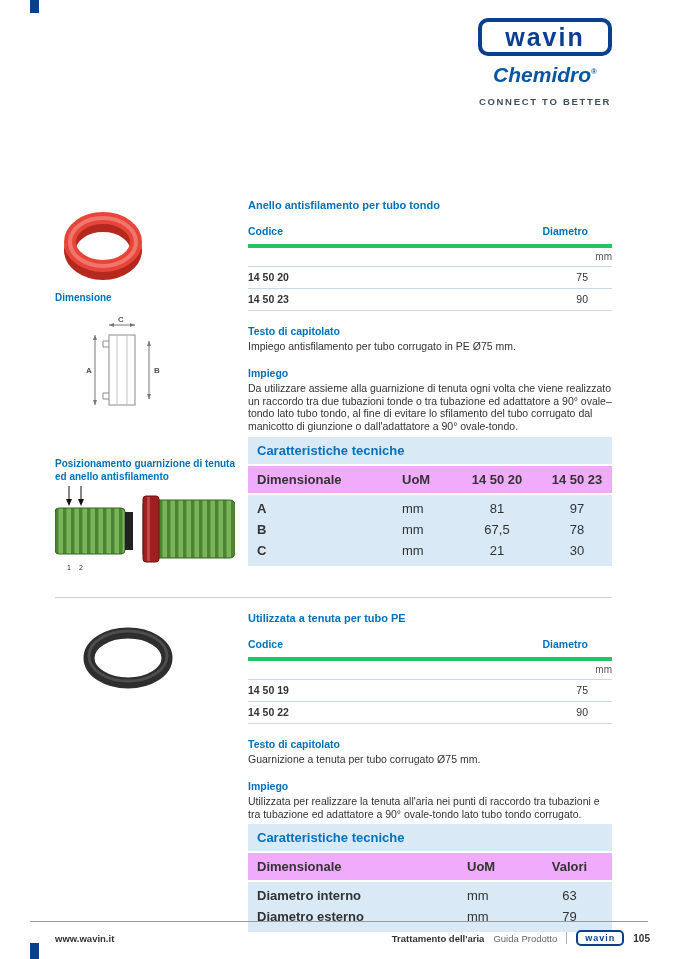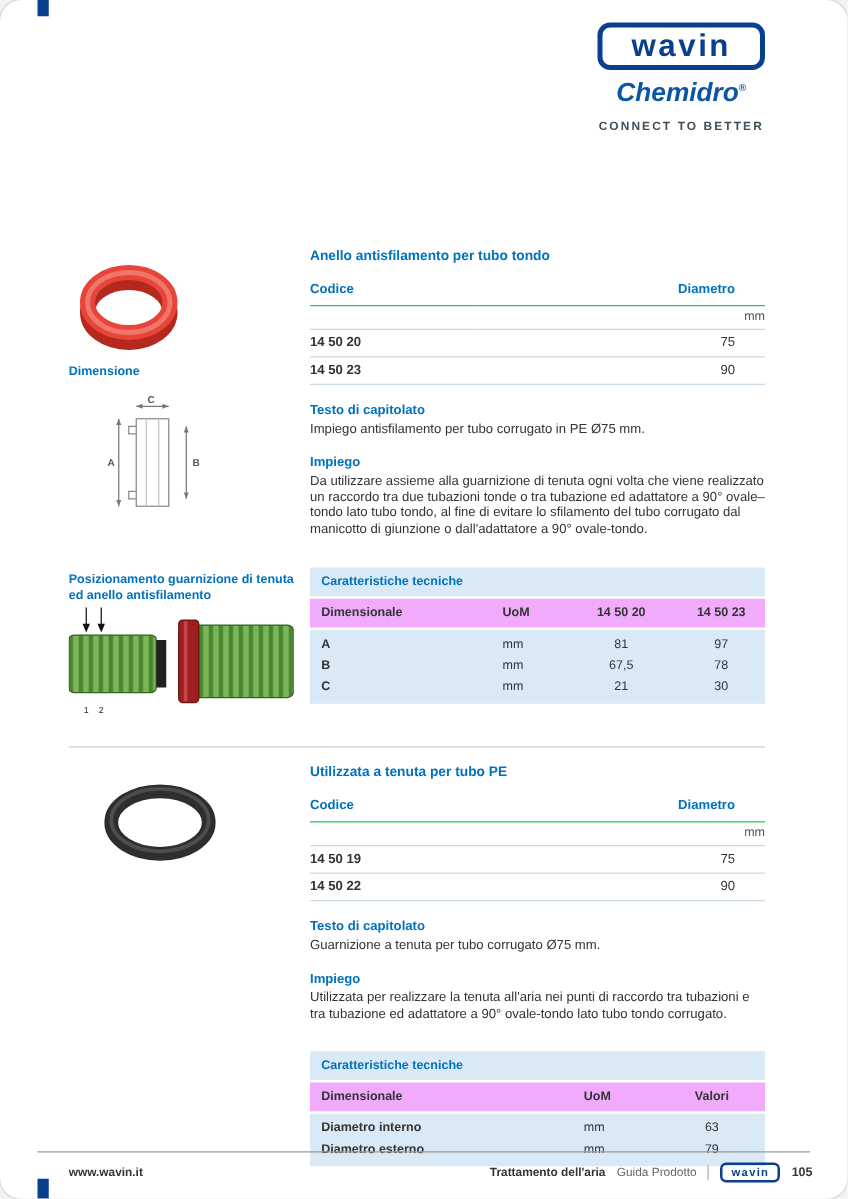--- a/index.html
+++ b/index.html
@@ -1,18 +1,18 @@
 <!DOCTYPE html>
 <html><head>
 <meta charset="utf-8">
 <style>
   * { box-sizing: border-box; margin: 0; padding: 0; }
   body { background:#f2f2f2; font-family:"Liberation Sans", sans-serif; }
   .page { position:relative; width:678px; height:959px; background:#fff; margin:0 auto;
-          outline:1px solid #d8d8d8; overflow:hidden; color:#333;border-radius:17px; }
+          outline:1px solid #d8d8d8; overflow:hidden; color:#333; }
 
   
   .corner-mark { position:absolute; left:30px; width:9px; background:#0a3f8f; }
   .corner-mark.top { top:0; height:13px; }
   .corner-mark.bottom { bottom:0; height:16px; }
 
   
   .brand { position:absolute; top:18px; right:66px; display:flex; flex-direction:column; align-items:center; }
   .wavin-logo { width:134px; height:38px; border:4px solid #0a3f8f; border-radius:10px;
                 display:flex; align-items:center; justify-content:center;
@@ -29,28 +29,28 @@
   .col-right { position:absolute; left:248px; width:364px; }
   #sec1 { top:199px; }
   #sec2 { top:612px; }
   h2.section-title { font-size:11px; font-weight:bold; color:#0072bc; margin:0 0 9px; }
   h3.sub { font-size:10.5px; font-weight:bold; color:#0072bc; margin:14px 0 3px; }
   p.body { font-size:10.5px; line-height:1.22; color:#333; }
 
   
   table.codes { width:100%; border-collapse:collapse; font-size:10.5px; color:#333; }
   .codes th { color:#0072bc; text-align:left; font-weight:bold; padding:5px 0 7px;
-              border-bottom:1px solid #22c55e; font-size:10.5px; }
+              border-bottom:4px solid #22c55e; font-size:10.5px; }
   .codes td { padding:4px 0 5px; border-bottom:1px solid #c9d9e6; }
   .codes .num { text-align:right; padding-right:24px; }
   .codes td.code { font-weight:bold; }
   .codes tr.unit-row td { color:#555; font-size:10px; padding:3px 0 4px; }
 
   
-  .tech { width:100%; font-size:10px; color:#333; margin-top:24px; }
+  .tech { width:100%; font-size:13px; color:#333; margin-top:4px; }
   .tech .bar { background:#d9e9f5; color:#0072bc; font-weight:bold; padding:6px 9px; margin-bottom:2px; }
   .tech .row { display:grid; padding:3px 0 3px 9px; }
   .cols4 .row { grid-template-columns:145px 50px 90px 1fr; }
   .cols3 .row { grid-template-columns:210px 60px 1fr; }
   .tech .row.head { background:#f0abfc; font-weight:bold; margin-bottom:2px; padding-top:6px; padding-bottom:6px; }
   .tech .tbody { background:#d9e9f5; padding:3px 0 5px; }
   .tech .c.key { font-weight:bold; }
   .tech .center { text-align:center; }
 
   .section-divider { position:absolute; left:55px; width:557px; top:597px; border-top:1px solid #cfcfcf; }

